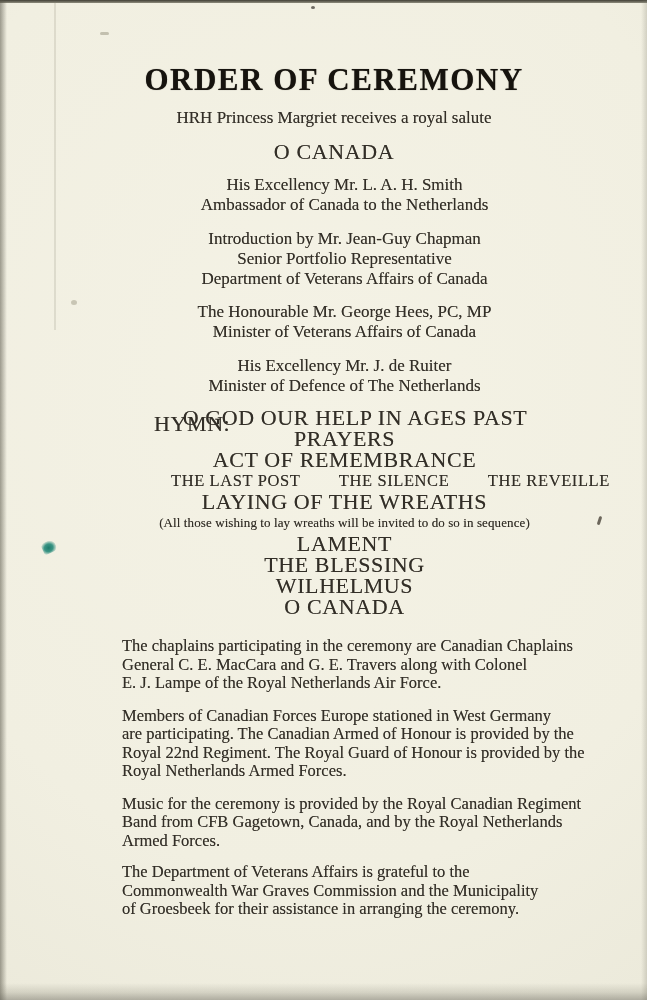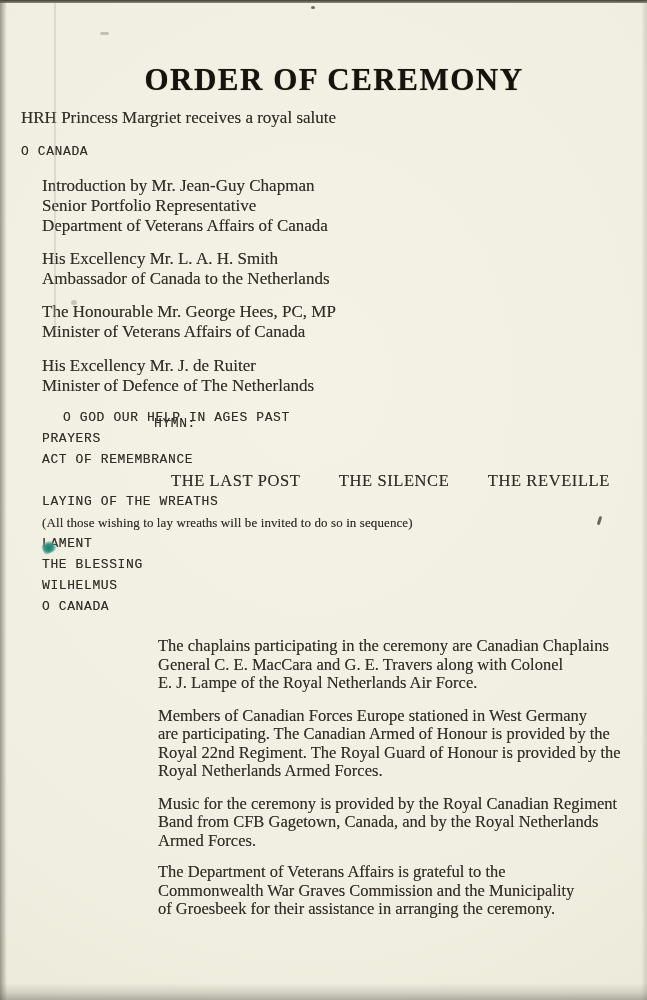--- a/index.html
+++ b/index.html
@@ -14,34 +14,34 @@
     color:#322e27;
   }
   .content{position:absolute;inset:0;padding-top:62px;}
   .content *{white-space:nowrap;padding-left:21px;}
   h1.title{
     margin:0;text-align:center;
     font-size:31px;line-height:36px;font-weight:700;
     letter-spacing:1.5px;color:#16130e;
     text-shadow:0 0 0.8px rgba(22,17,10,0.6);
   }
-  .cline{text-align:left;font-size:17px;line-height:20px;text-shadow:0 0 0.6px rgba(46,40,30,0.5);}
-  .caps{font-size:13px;letter-spacing:0.6px;font-family:Liberation Mono, monospace;}
+  .cline{text-align:center;font-size:17px;line-height:20px;text-shadow:0 0 0.6px rgba(46,40,30,0.5);}
+  .caps{font-size:22px;letter-spacing:0.6px;}
   .salute{margin-top:10px;}
   .anthem-open{margin-top:14px;}
   .speaker{margin-top:13px;}
   .speaker.first{margin-top:14px;}
   .speaker.last{margin-top:14px;}
   .programme{margin-top:11px;}
   .programme .cline{line-height:21px;}
   .hymn-row{position:relative;}
   .hymn-label{position:absolute;left:80px;top:6px;margin-left:32px;}
   .bugle-row{display:flex;justify-content:space-between;margin-left:108px;width:460px;line-height:21px;font-size:16.5px;letter-spacing:0.6px;text-shadow:0 0 0.6px rgba(46,40,30,0.5);}
   .note{font-size:13px;letter-spacing:0.1px;}
-  .para{margin:14px 0 0 116px;font-size:16.5px;line-height:18.5px;text-shadow:0 0 0.6px rgba(46,40,30,0.5);}
+  .para{margin:14px 0 0 80px;font-size:16.5px;line-height:18.5px;text-shadow:0 0 0.6px rgba(46,40,30,0.5);}
   .para.p1{margin-top:20px;line-height:18.5px;}
   .para.p4{margin-top:13px;}
   
   .edge-top{position:absolute;top:0;left:0;right:0;height:3px;background:linear-gradient(#413f35,#8e8c7d);}
   .edge-left{position:absolute;top:0;left:0;bottom:0;width:7px;background:linear-gradient(90deg,rgba(86,84,71,0.55),rgba(86,84,71,0));}
   .edge-right{position:absolute;top:0;right:0;bottom:0;width:6px;background:linear-gradient(270deg,rgba(120,118,104,0.25),rgba(120,118,104,0));}
   .edge-bottom{position:absolute;left:0;right:0;bottom:0;height:17px;background:linear-gradient(rgba(120,118,104,0),rgba(120,118,104,0.22) 55%,rgba(98,96,86,0.45));}
   .crease-left{position:absolute;left:54px;top:0;width:2px;height:330px;background:rgba(182,180,162,0.35);}
   .ink-blot{position:absolute;left:42px;top:541px;width:14px;height:12px;transform:rotate(-25deg);
     background:radial-gradient(ellipse at 45% 55%, #1e7c6c 0%, #3a9484 40%, rgba(110,175,160,0.35) 68%, rgba(110,175,160,0) 75%);}
@@ -56,29 +56,29 @@
 <div class="scan">
 
   <div class="content">
 
     <h1 class="title">ORDER OF CEREMONY</h1>
 
     <div class="cline salute">HRH Princess Margriet receives a royal salute</div>
 
     <div class="cline caps anthem-open">O CANADA</div>
 
+    <div class="speaker">
+      <div class="cline">His Excellency Mr. L. A. H. Smith</div>
+      <div class="cline">Ambassador of Canada to the Netherlands</div>
+    </div>
+
     <div class="speaker first">
       <div class="cline">Introduction by Mr. Jean-Guy Chapman</div>
       <div class="cline">Senior Portfolio Representative</div>
       <div class="cline">Department of Veterans Affairs of Canada</div>
-    </div>
-
-    <div class="speaker">
-      <div class="cline">His Excellency Mr. L. A. H. Smith</div>
-      <div class="cline">Ambassador of Canada to the Netherlands</div>
     </div>
 
     <div class="speaker">
       <div class="cline">The Honourable Mr. George Hees, PC, MP</div>
       <div class="cline">Minister of Veterans Affairs of Canada</div>
     </div>
 
     <div class="speaker last">
       <div class="cline">His Excellency Mr. J. de Ruiter</div>
       <div class="cline">Minister of Defence of The Netherlands</div>

